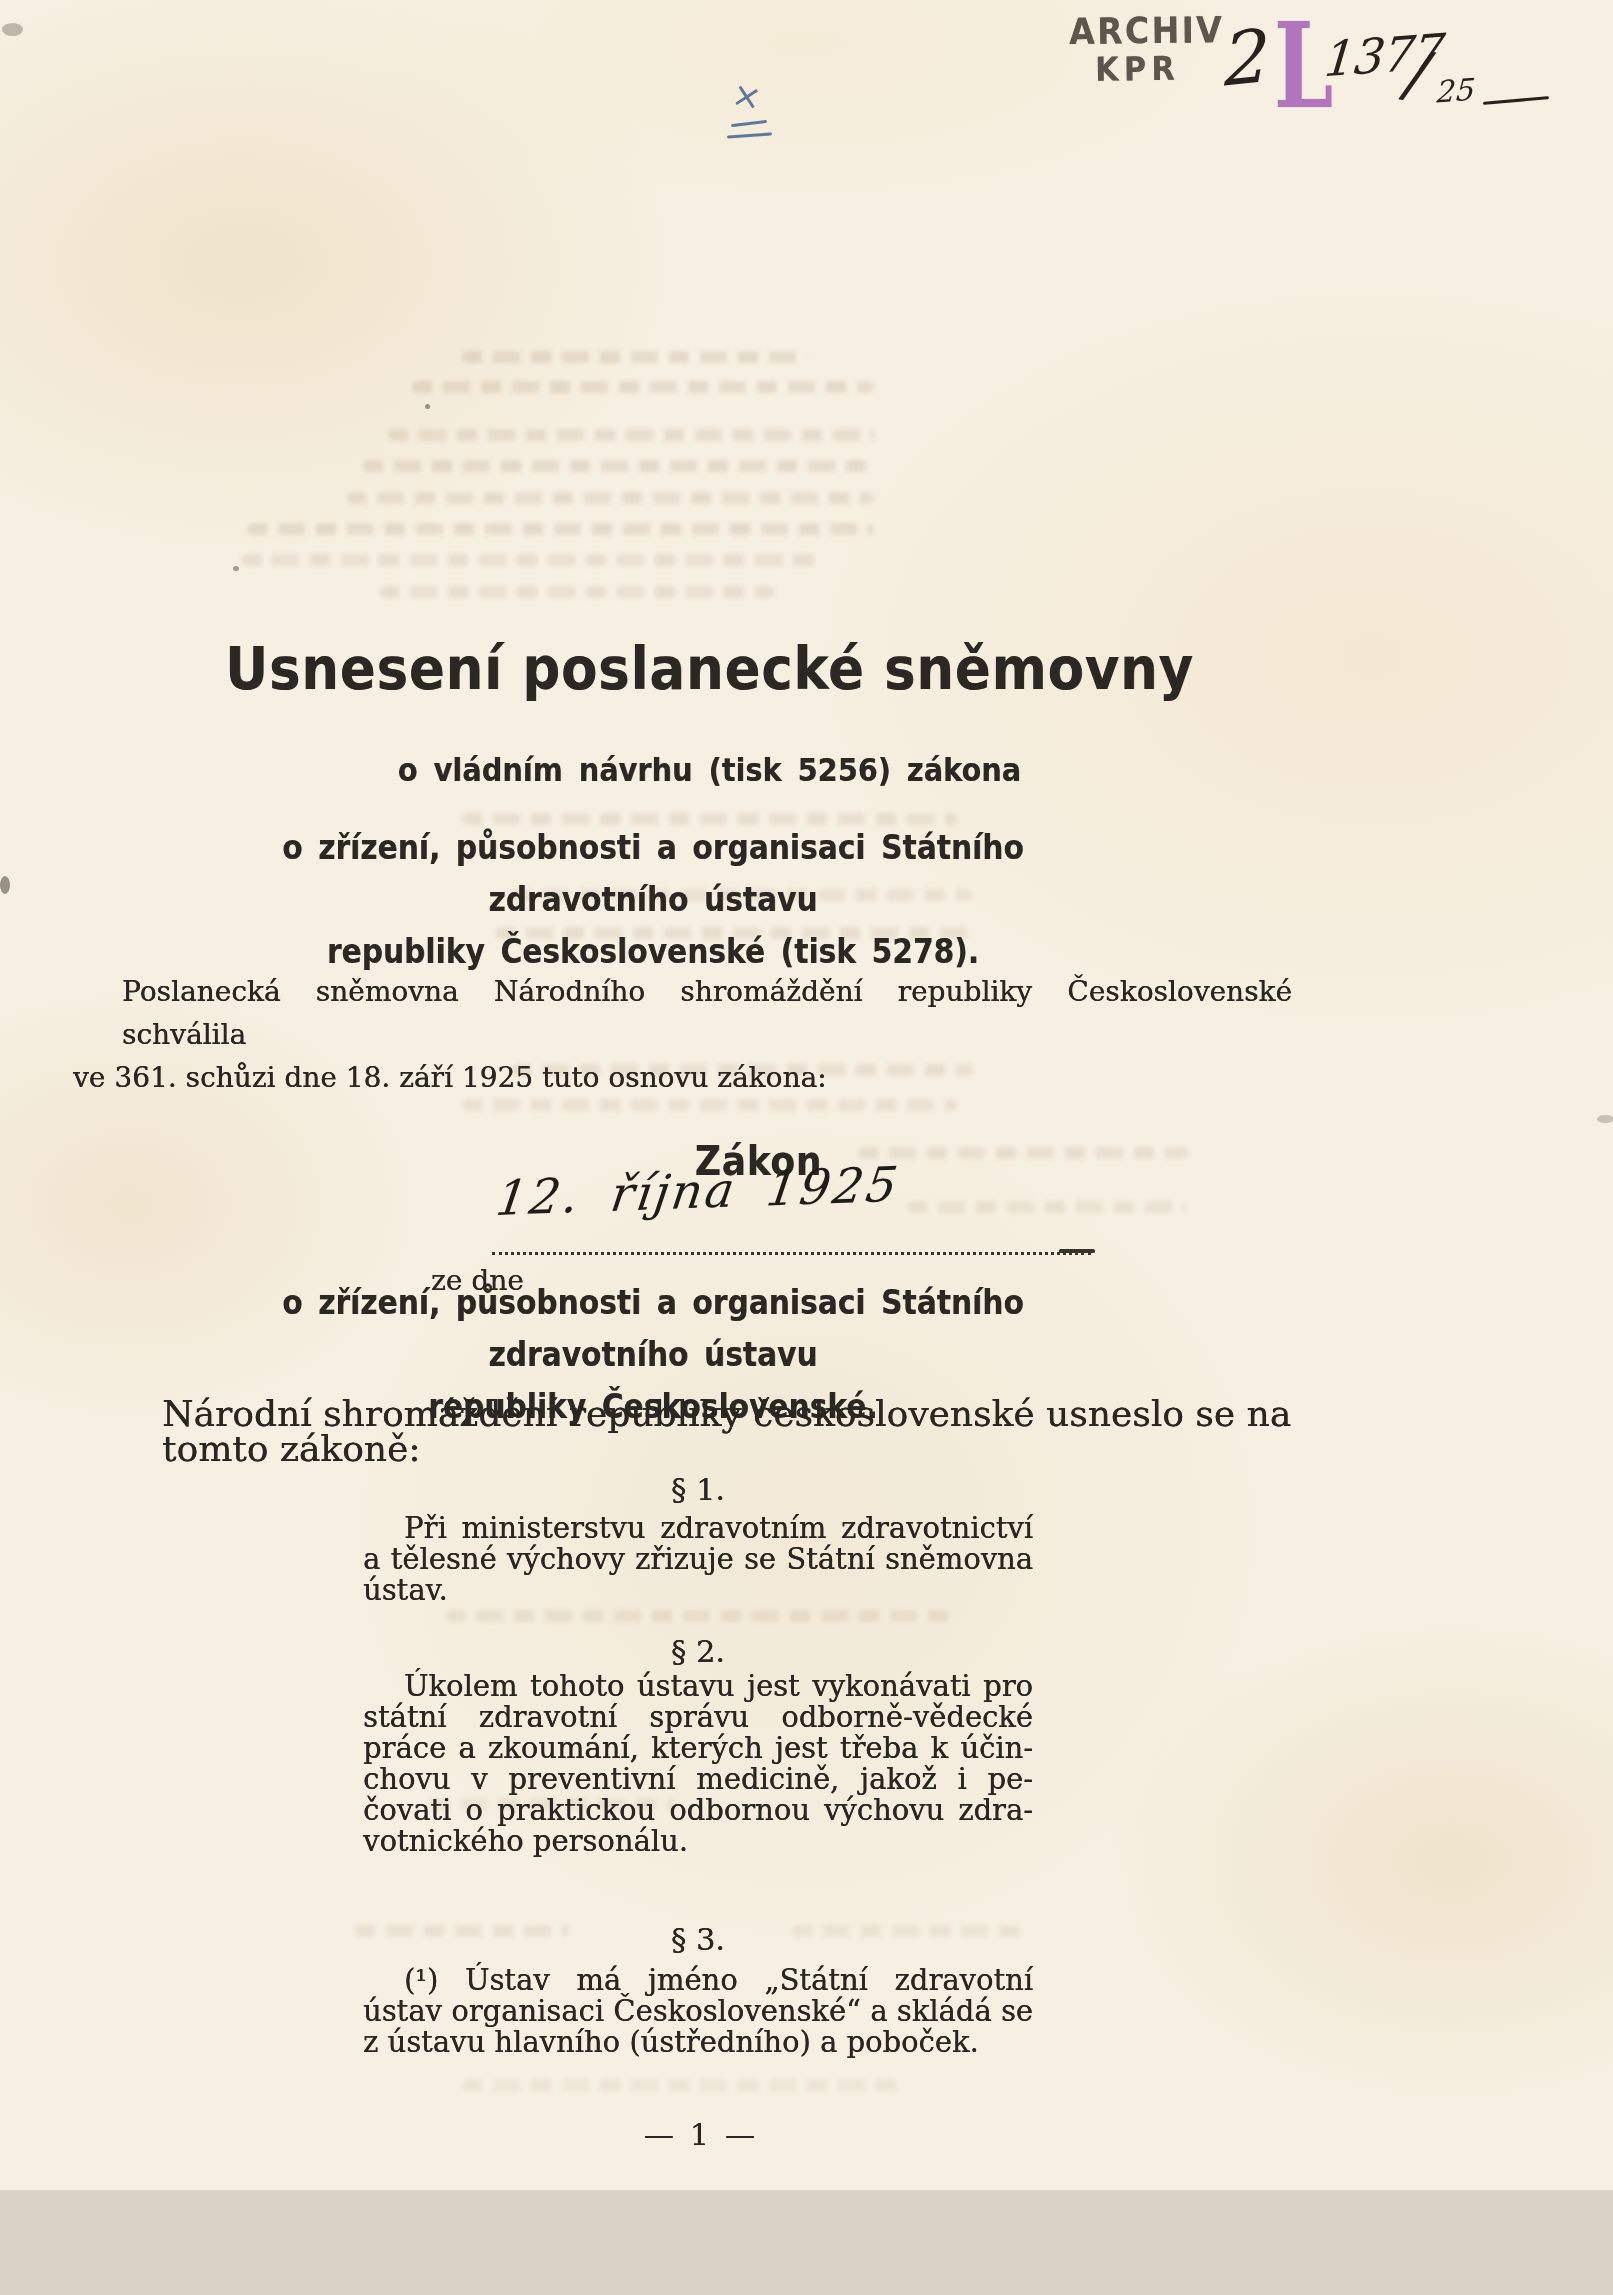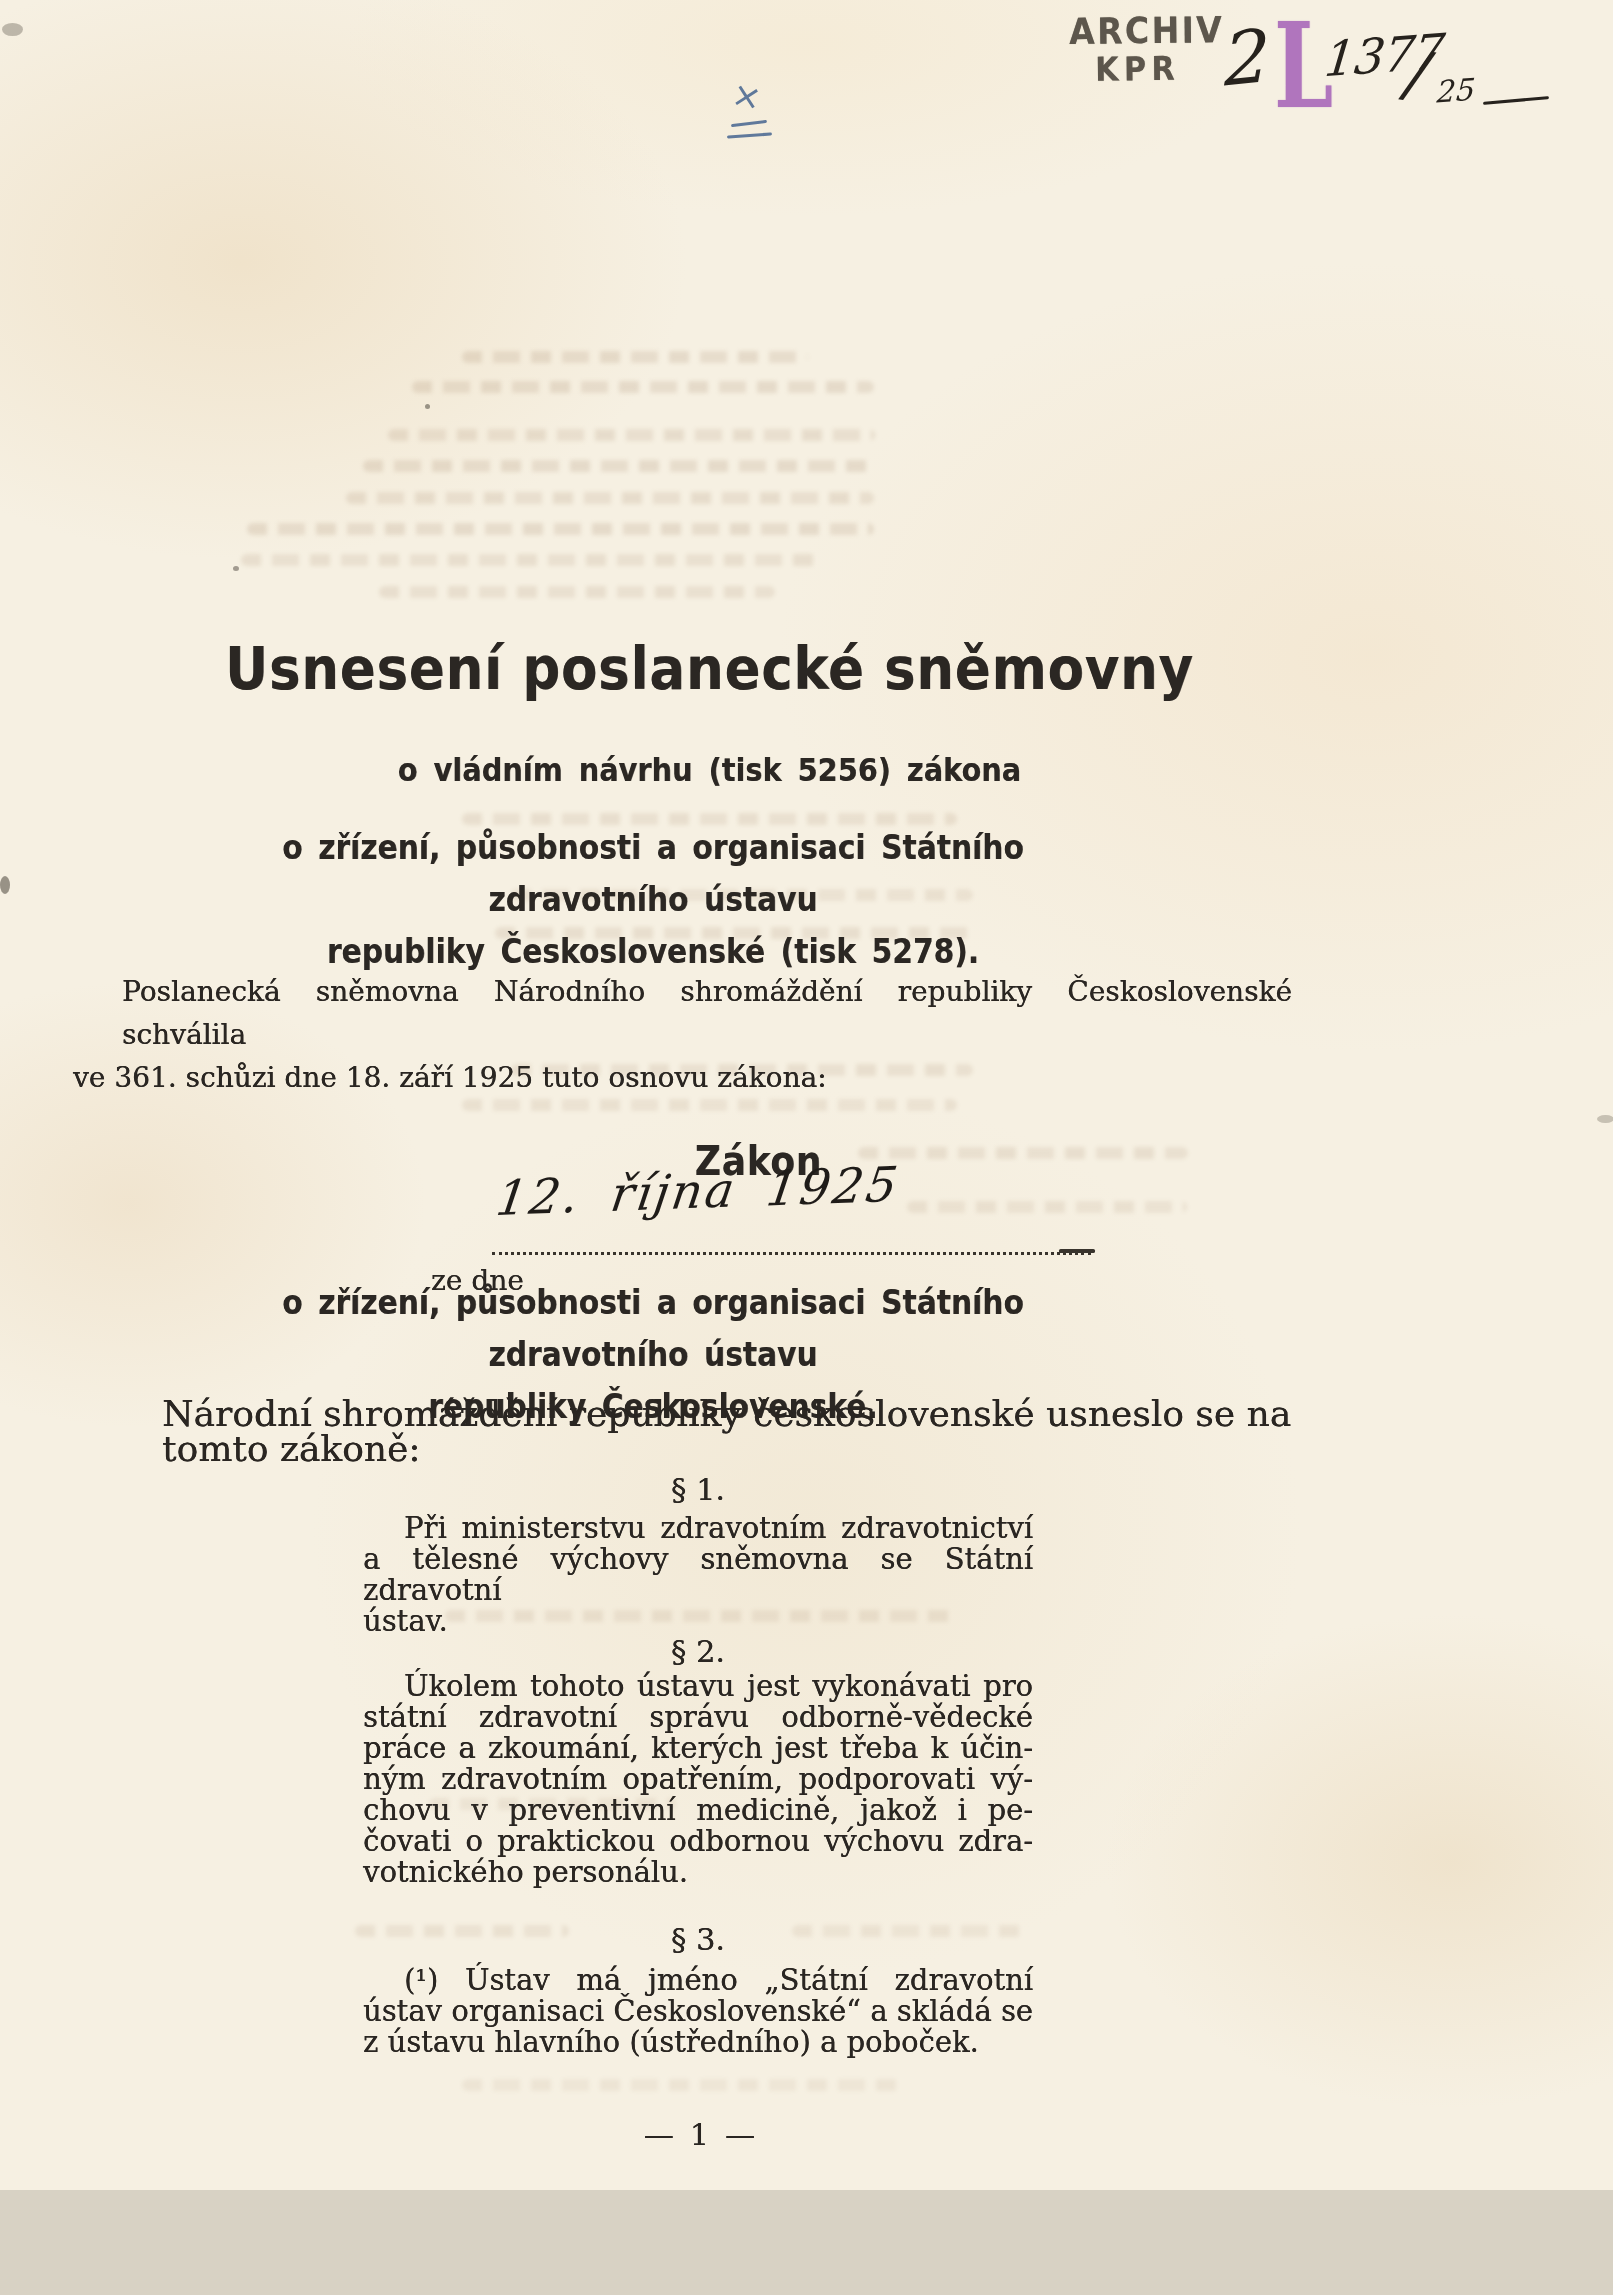--- a/index.html
+++ b/index.html
@@ -160,30 +160,29 @@
   <div class="abs bhead lawsubject">
     <div>o zřízení, působnosti a organisaci Státního zdravotního ústavu</div>
     <div>republiky Československé.</div>
   </div>
 
   <div class="abs serif enact">Národní shromáždění republiky československé usneslo se na tomto zákoně:</div>
 
   <div class="abs serif bodycol shead s1h">§ 1.</div>
   <div class="abs serif bodycol s1p">
     <div class="jl ind50">Při ministerstvu zdravotním zdravotnictví</div>
-    <div class="jl">a tělesné výchovy sněmovna se Státní zdravotní</div>
+    <div class="jl">a tělesné výchovy zřizuje se Státní sněmovna</div>
     <div>ústav.</div>
   </div>
 
   <div class="abs serif bodycol shead s2h">§ 2.</div>
   <div class="abs serif bodycol s2p">
     <div class="jl ind50">Úkolem tohoto ústavu jest vykonávati pro</div>
     <div class="jl">státní zdravotní správu odborně-vědecké</div>
     <div class="jl">práce a zkoumání, kterých jest třeba k účin-</div>
-    <div class="jl">ným zdravotním opatřením, podporovati vý-</div>
     <div class="jl">chovu v preventivní medicině, jakož i pe-</div>
     <div class="jl">čovati o praktickou odbornou výchovu zdra-</div>
     <div>votnického personálu.</div>
   </div>
 
   <div class="abs serif bodycol shead s3h">§ 3.</div>
   <div class="abs serif bodycol s3p">
     <div class="jl ind50">(¹) Ústav má jméno „Státní zdravotní</div>
     <div class="jl">ústav organisaci Československé“ a skládá se</div>
     <div>z ústavu hlavního (ústředního) a poboček.</div>

